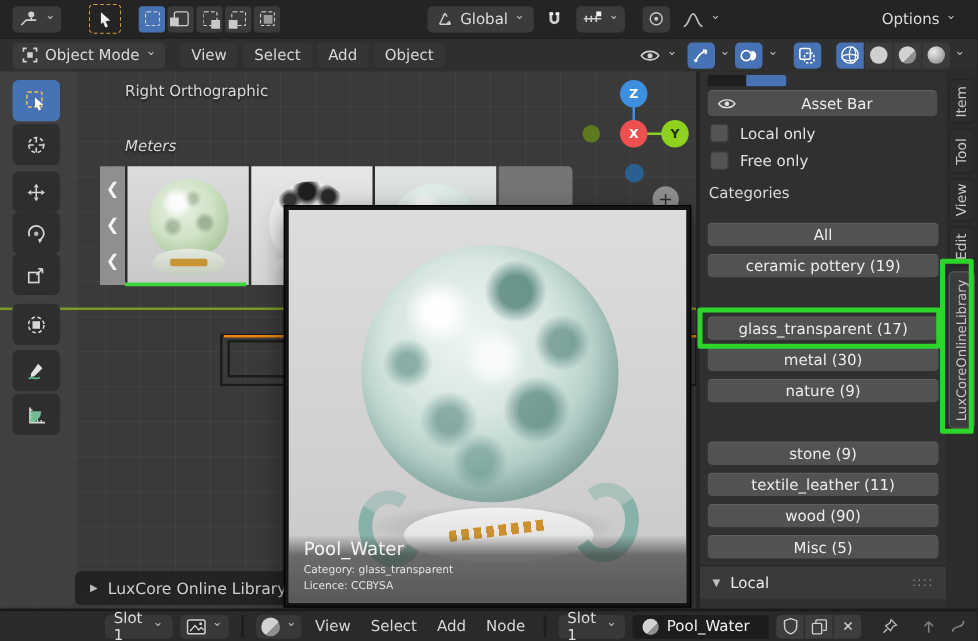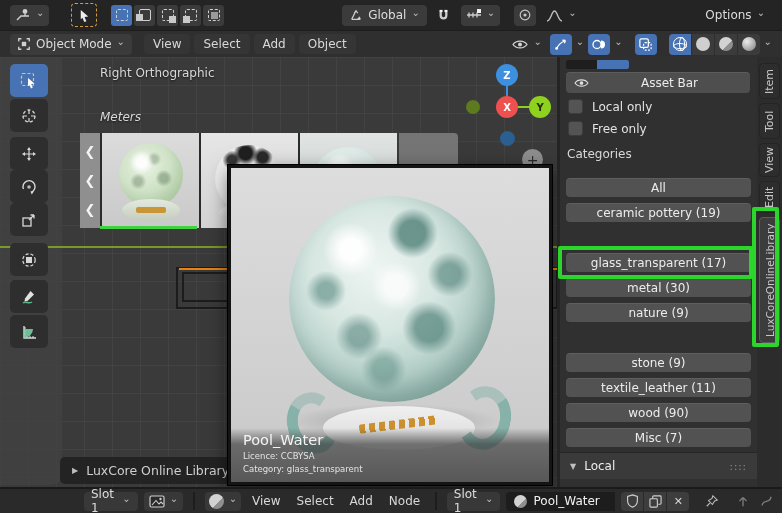--- a/index.html
+++ b/index.html
@@ -466,22 +466,22 @@
       <div class="popup">
         <div class="popup-img">
           <div class="ball-shadow"></div>
           <div class="pedestal"></div>
           <div class="ringL"></div>
           <div class="ringR"></div>
           <div class="logo-marks"></div>
           <div class="big-ball"></div>
           <div class="popup-band">
             <div class="popup-title">Pool_Water</div>
+            <div class="popup-meta">Category: glass_transparent</div>
             <div class="popup-meta">Licence: CCBYSA</div>
-            <div class="popup-meta">Category: glass_transparent</div>
           </div>
         </div>
       </div>
     </div>
 
     <div class="vdivider"></div>
 
     <div class="sidebar">
       <div class="sld">
           <div class="fill"></div>
@@ -523,21 +523,21 @@
       <div class="catbtn" style="top:296px;">
           <span>stone (9)</span>
         </div>
       <div class="catbtn" style="top:321px;">
           <span>textile_leather (11)</span>
         </div>
       <div class="catbtn" style="top:346px;">
           <span>wood (90)</span>
         </div>
       <div class="catbtn" style="top:371px;">
-          <span>Misc (7)</span>
+          <span>Misc (5)</span>
         </div>
 
       <div class="local-hdr">
         <span class="tri">▼</span>
         <span>Local</span>
         <span class="grip">::::</span>
       </div>
     </div>
 
     <div class="tabstrip">

